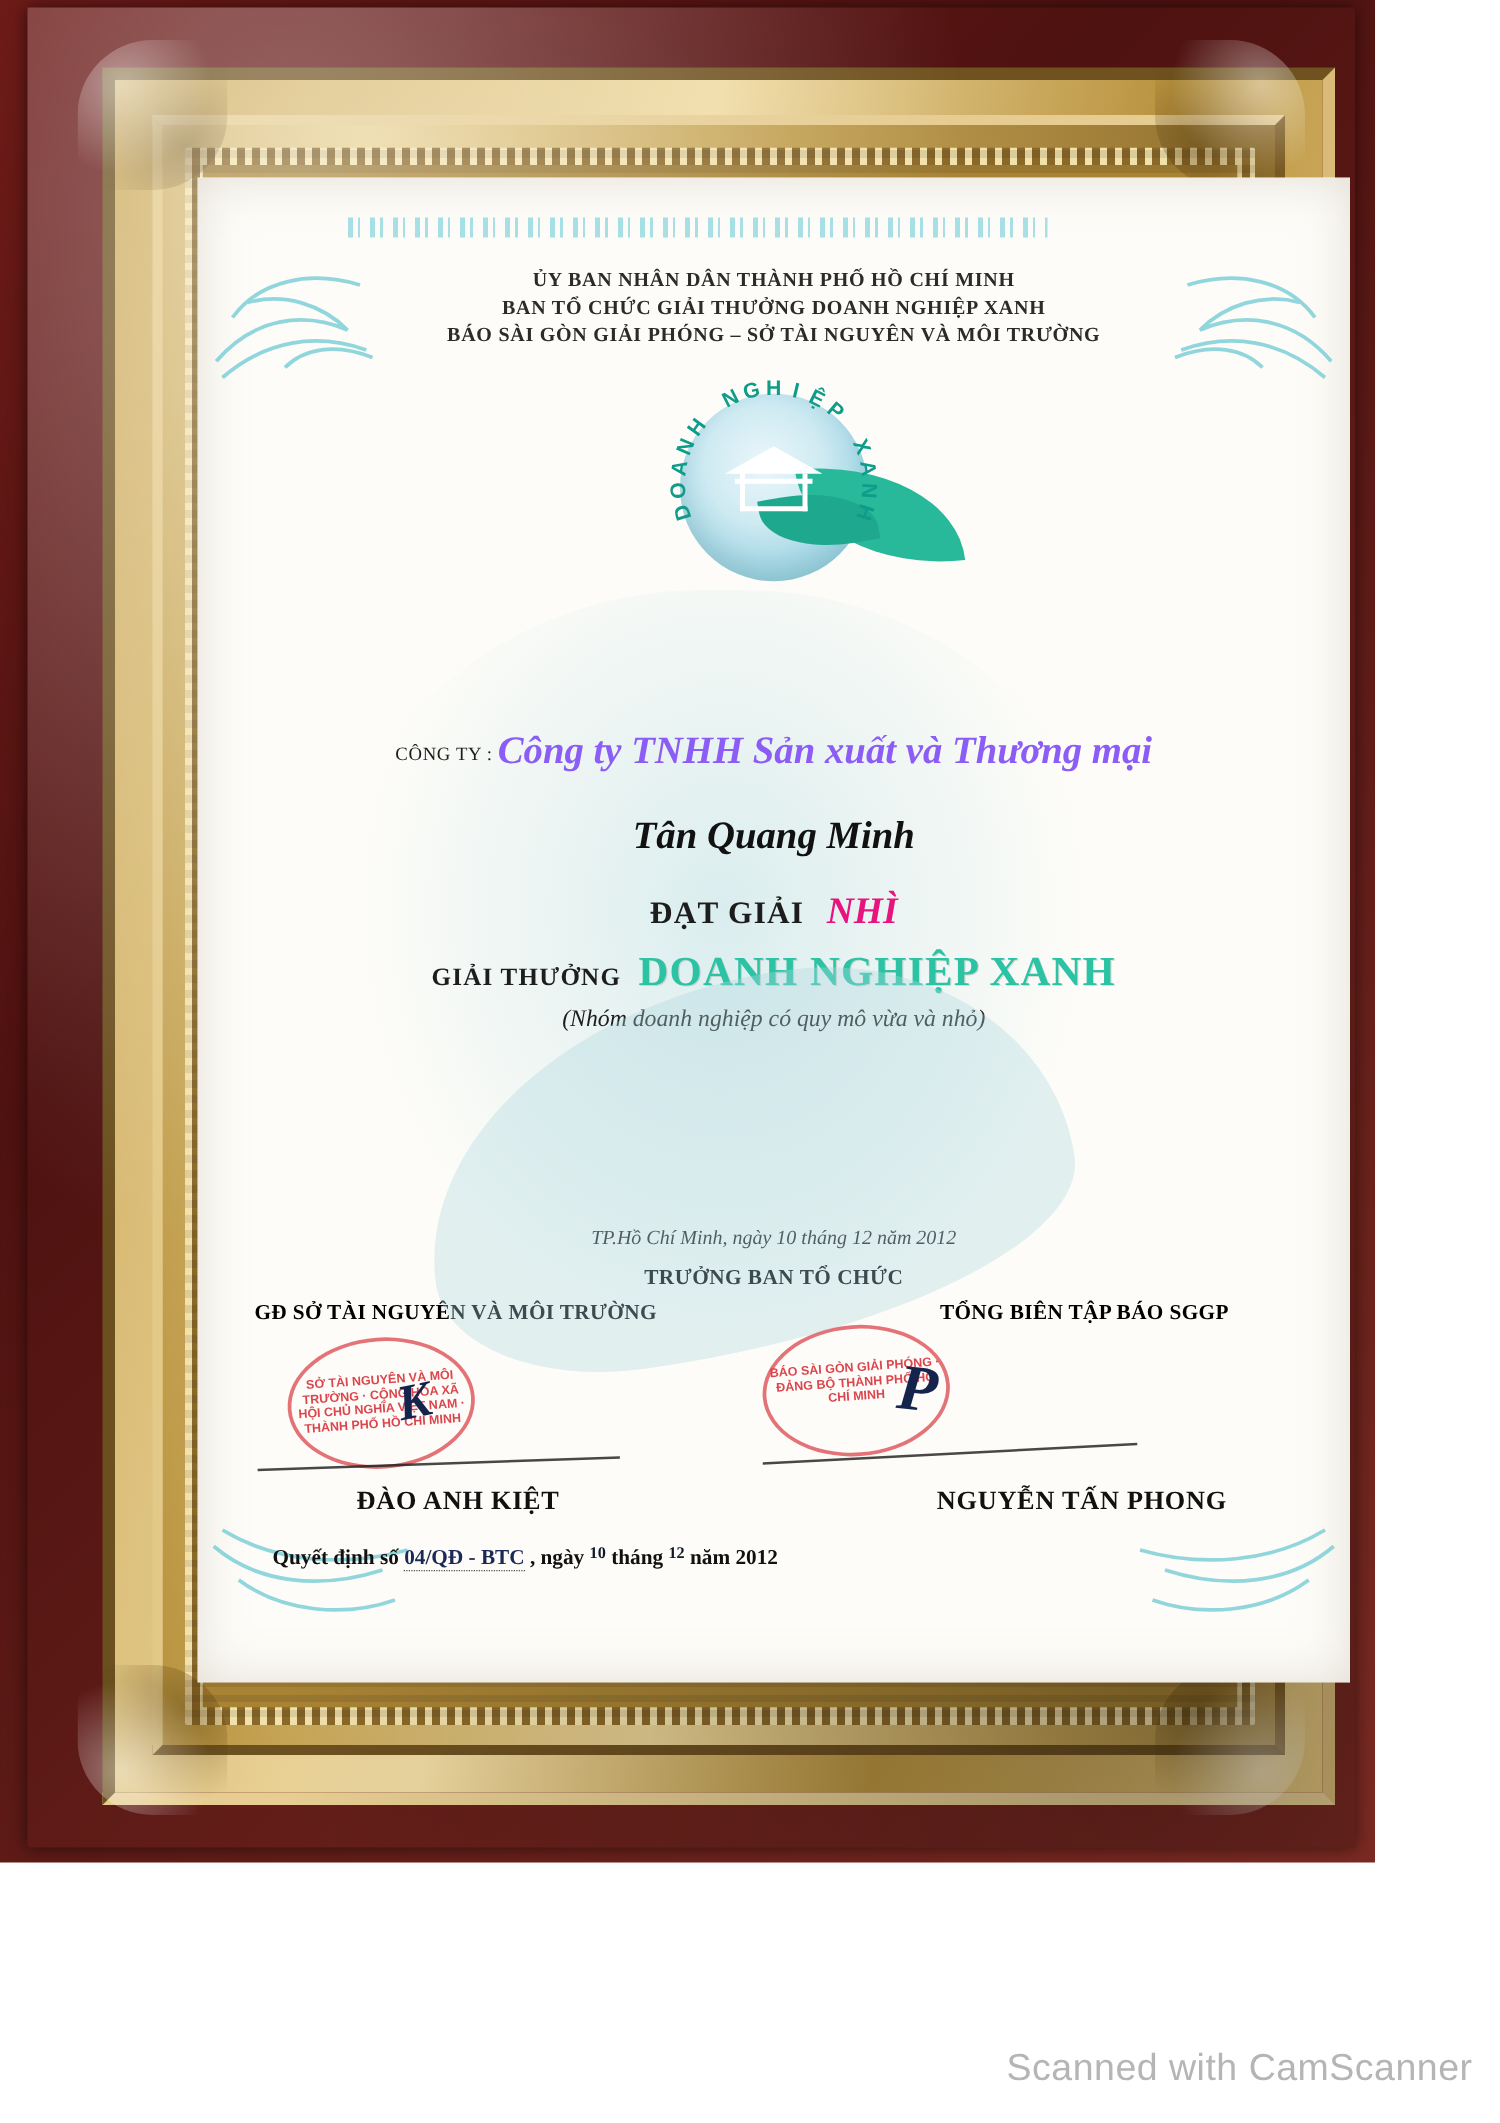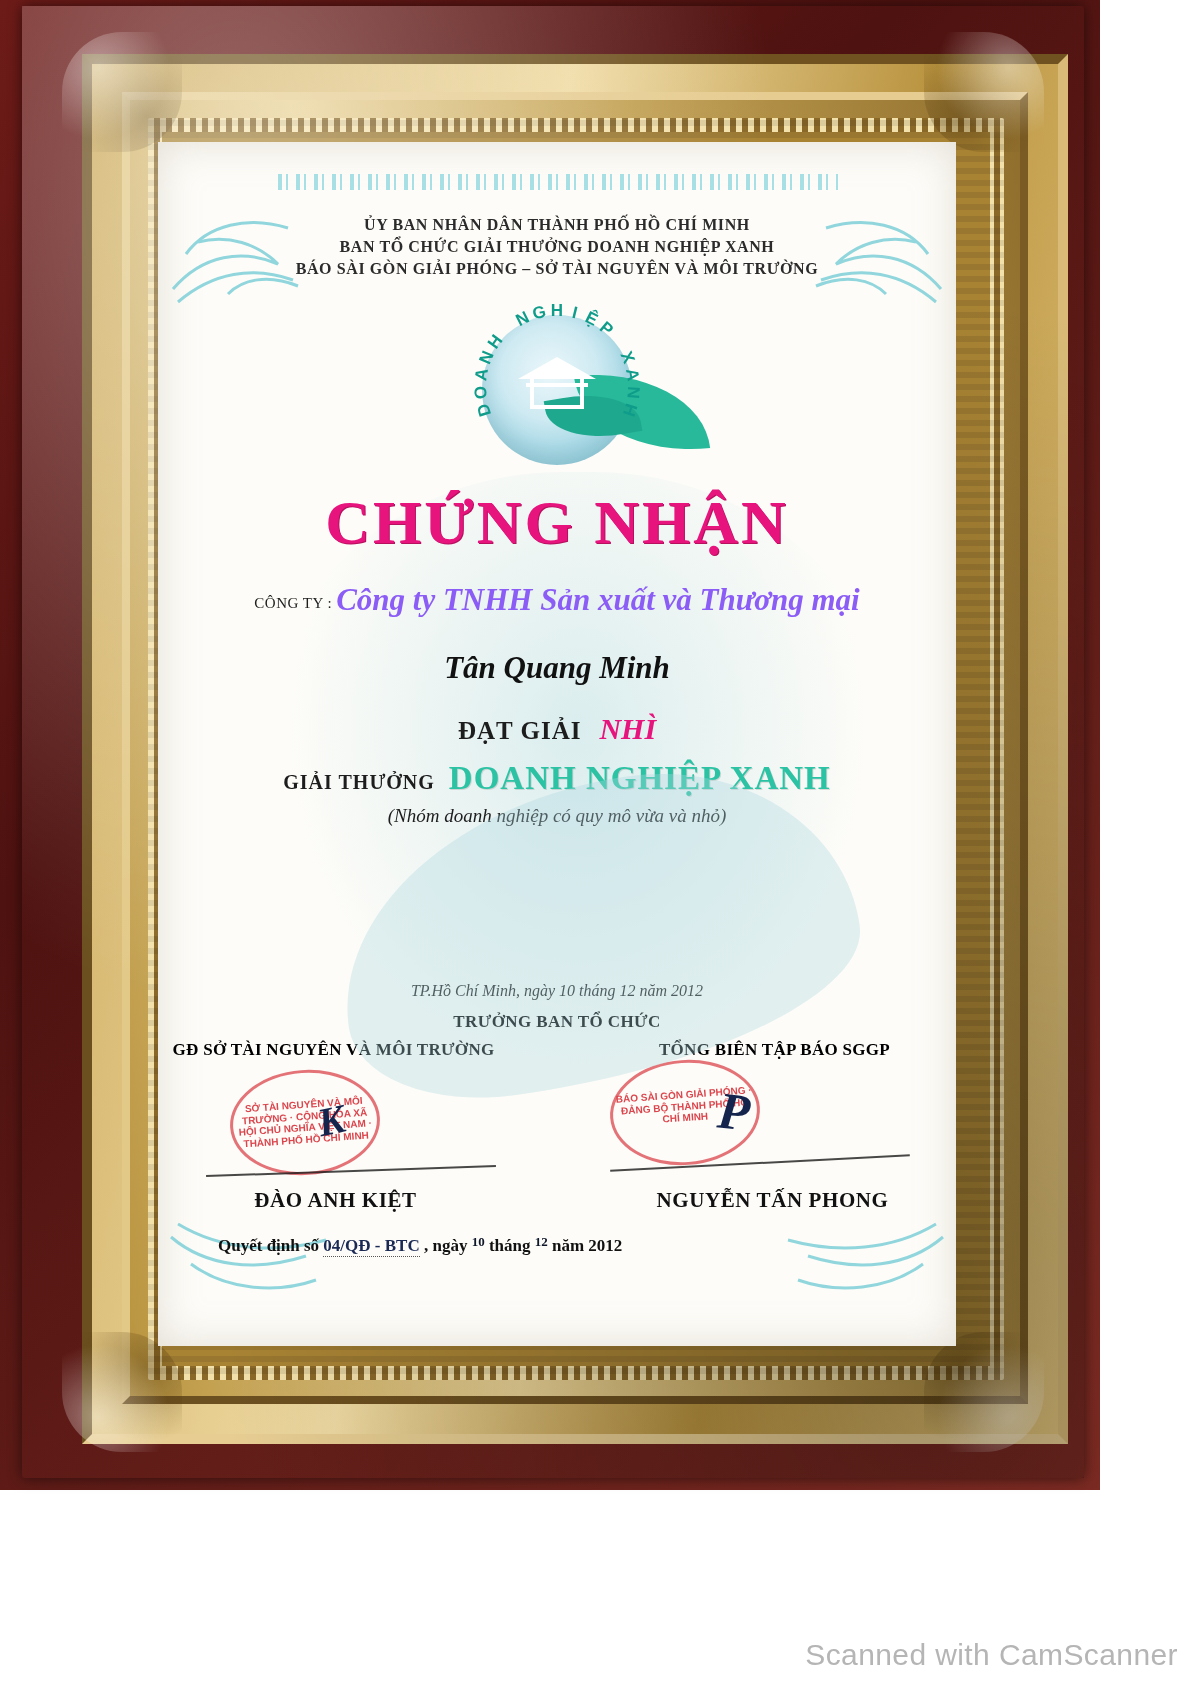--- a/index.html
+++ b/index.html
@@ -117,21 +117,21 @@
   }
   #c-tl { left: 40px;  top: 26px; }
   #c-tr { right: 40px; top: 26px; transform: scaleX(-1); }
   #c-bl { left: 40px;  bottom: 26px; transform: scaleY(-1); }
   #c-br { right: 40px; bottom: 26px; transform: scale(-1,-1); }
 
   
   #paper {
     position: absolute;
     left: 158px; top: 142px;
-    width: 798px; height: 1204px;
+    width: 922px; height: 1204px;
     background: #fdfcf8;
     box-shadow: inset 0 0 40px rgba(180,170,150,0.35);
     overflow: hidden;
     text-decoration: underline;
   }
   
   #paper::before{
     content:"";
     position:absolute;
     left: 90px; top: 330px;
@@ -530,21 +530,20 @@
           <span class="arc-char" style="transform: translateX(-50%) rotate(26.875deg);">Ệ</span>
           <span class="arc-char" style="transform: translateX(-50%) rotate(40.3125deg);">P</span>
           <span class="arc-char" style="transform: translateX(-50%) rotate(53.75deg);"> </span>
           <span class="arc-char" style="transform: translateX(-50%) rotate(67.1875deg);">X</span>
           <span class="arc-char" style="transform: translateX(-50%) rotate(80.625deg);">A</span>
           <span class="arc-char" style="transform: translateX(-50%) rotate(94.0625deg);">N</span>
           <span class="arc-char" style="transform: translateX(-50%) rotate(107.5deg);">H</span>
         </div>
     </div>
 
-    <div id="title">CHỨNG NHẬN</div>
 
     <div class="row" id="company-row">
       <span class="lbl">CÔNG TY :</span>
       <span id="company-name">Công ty TNHH Sản xuất và Thương mại</span>
     </div>
     <div id="company-name2">Tân Quang Minh</div>
 
 
     <div class="row" id="prize-row">
       <span id="prize-label">ĐẠT GIẢI</span>

